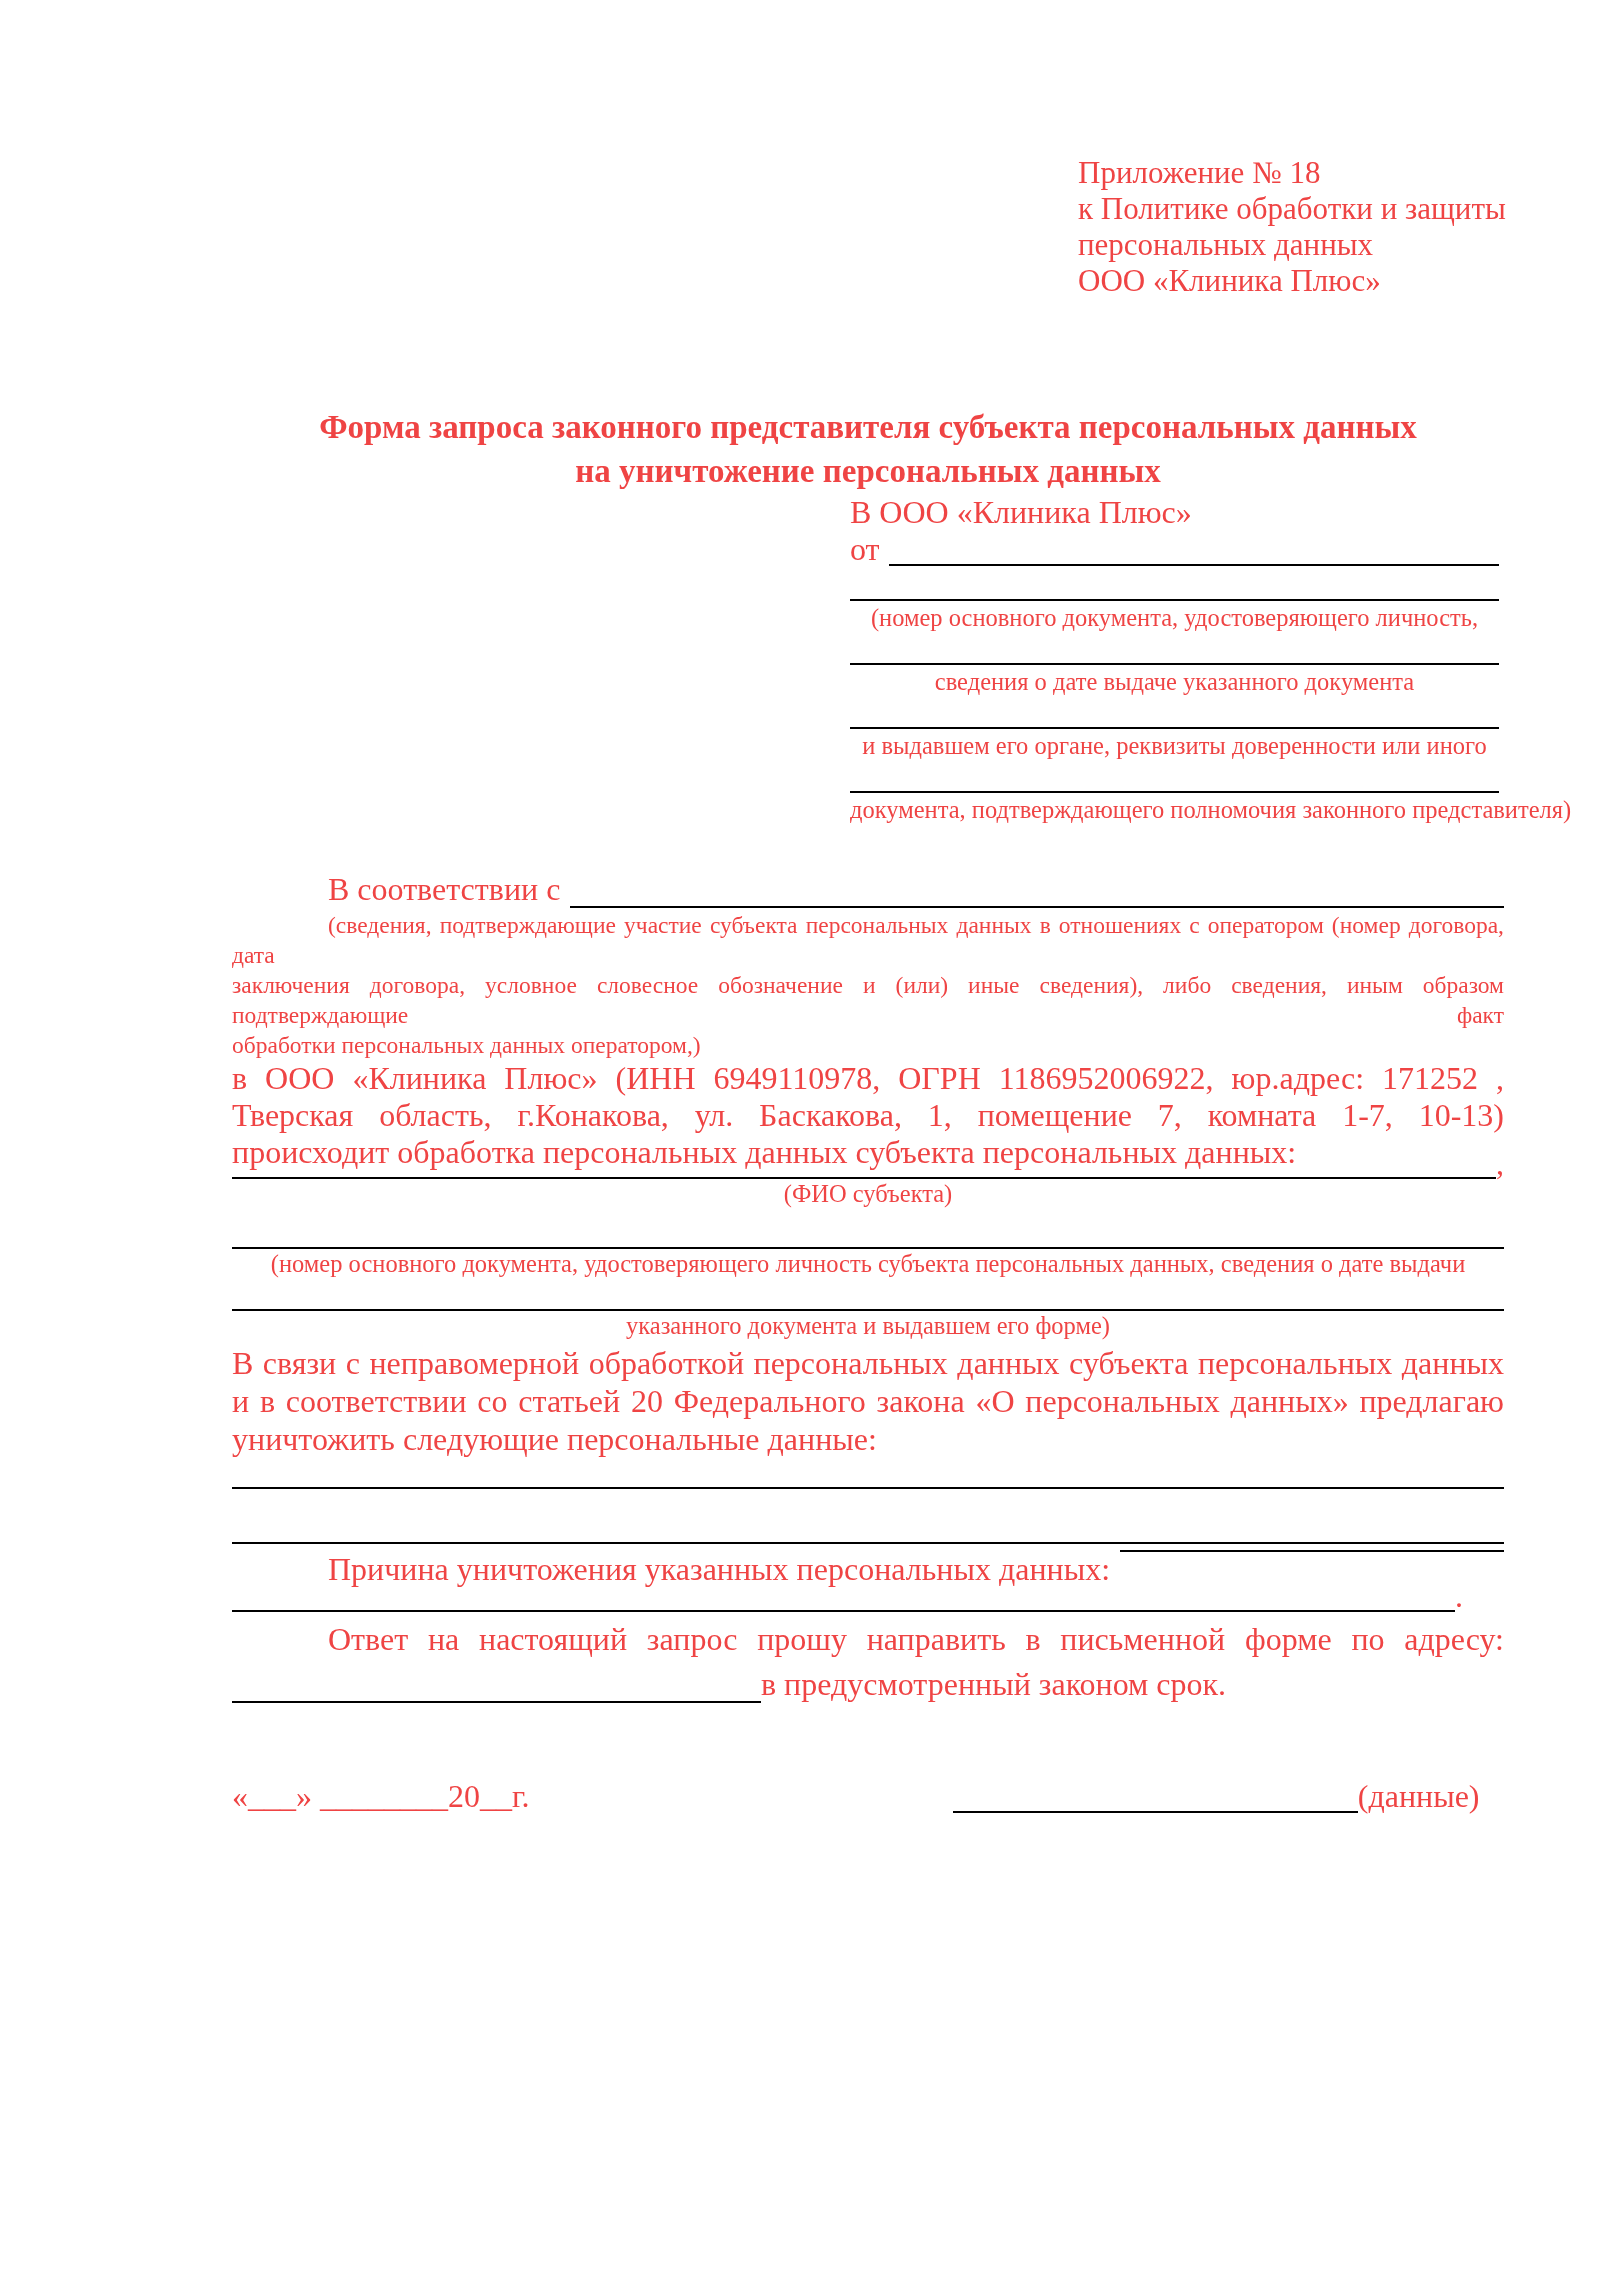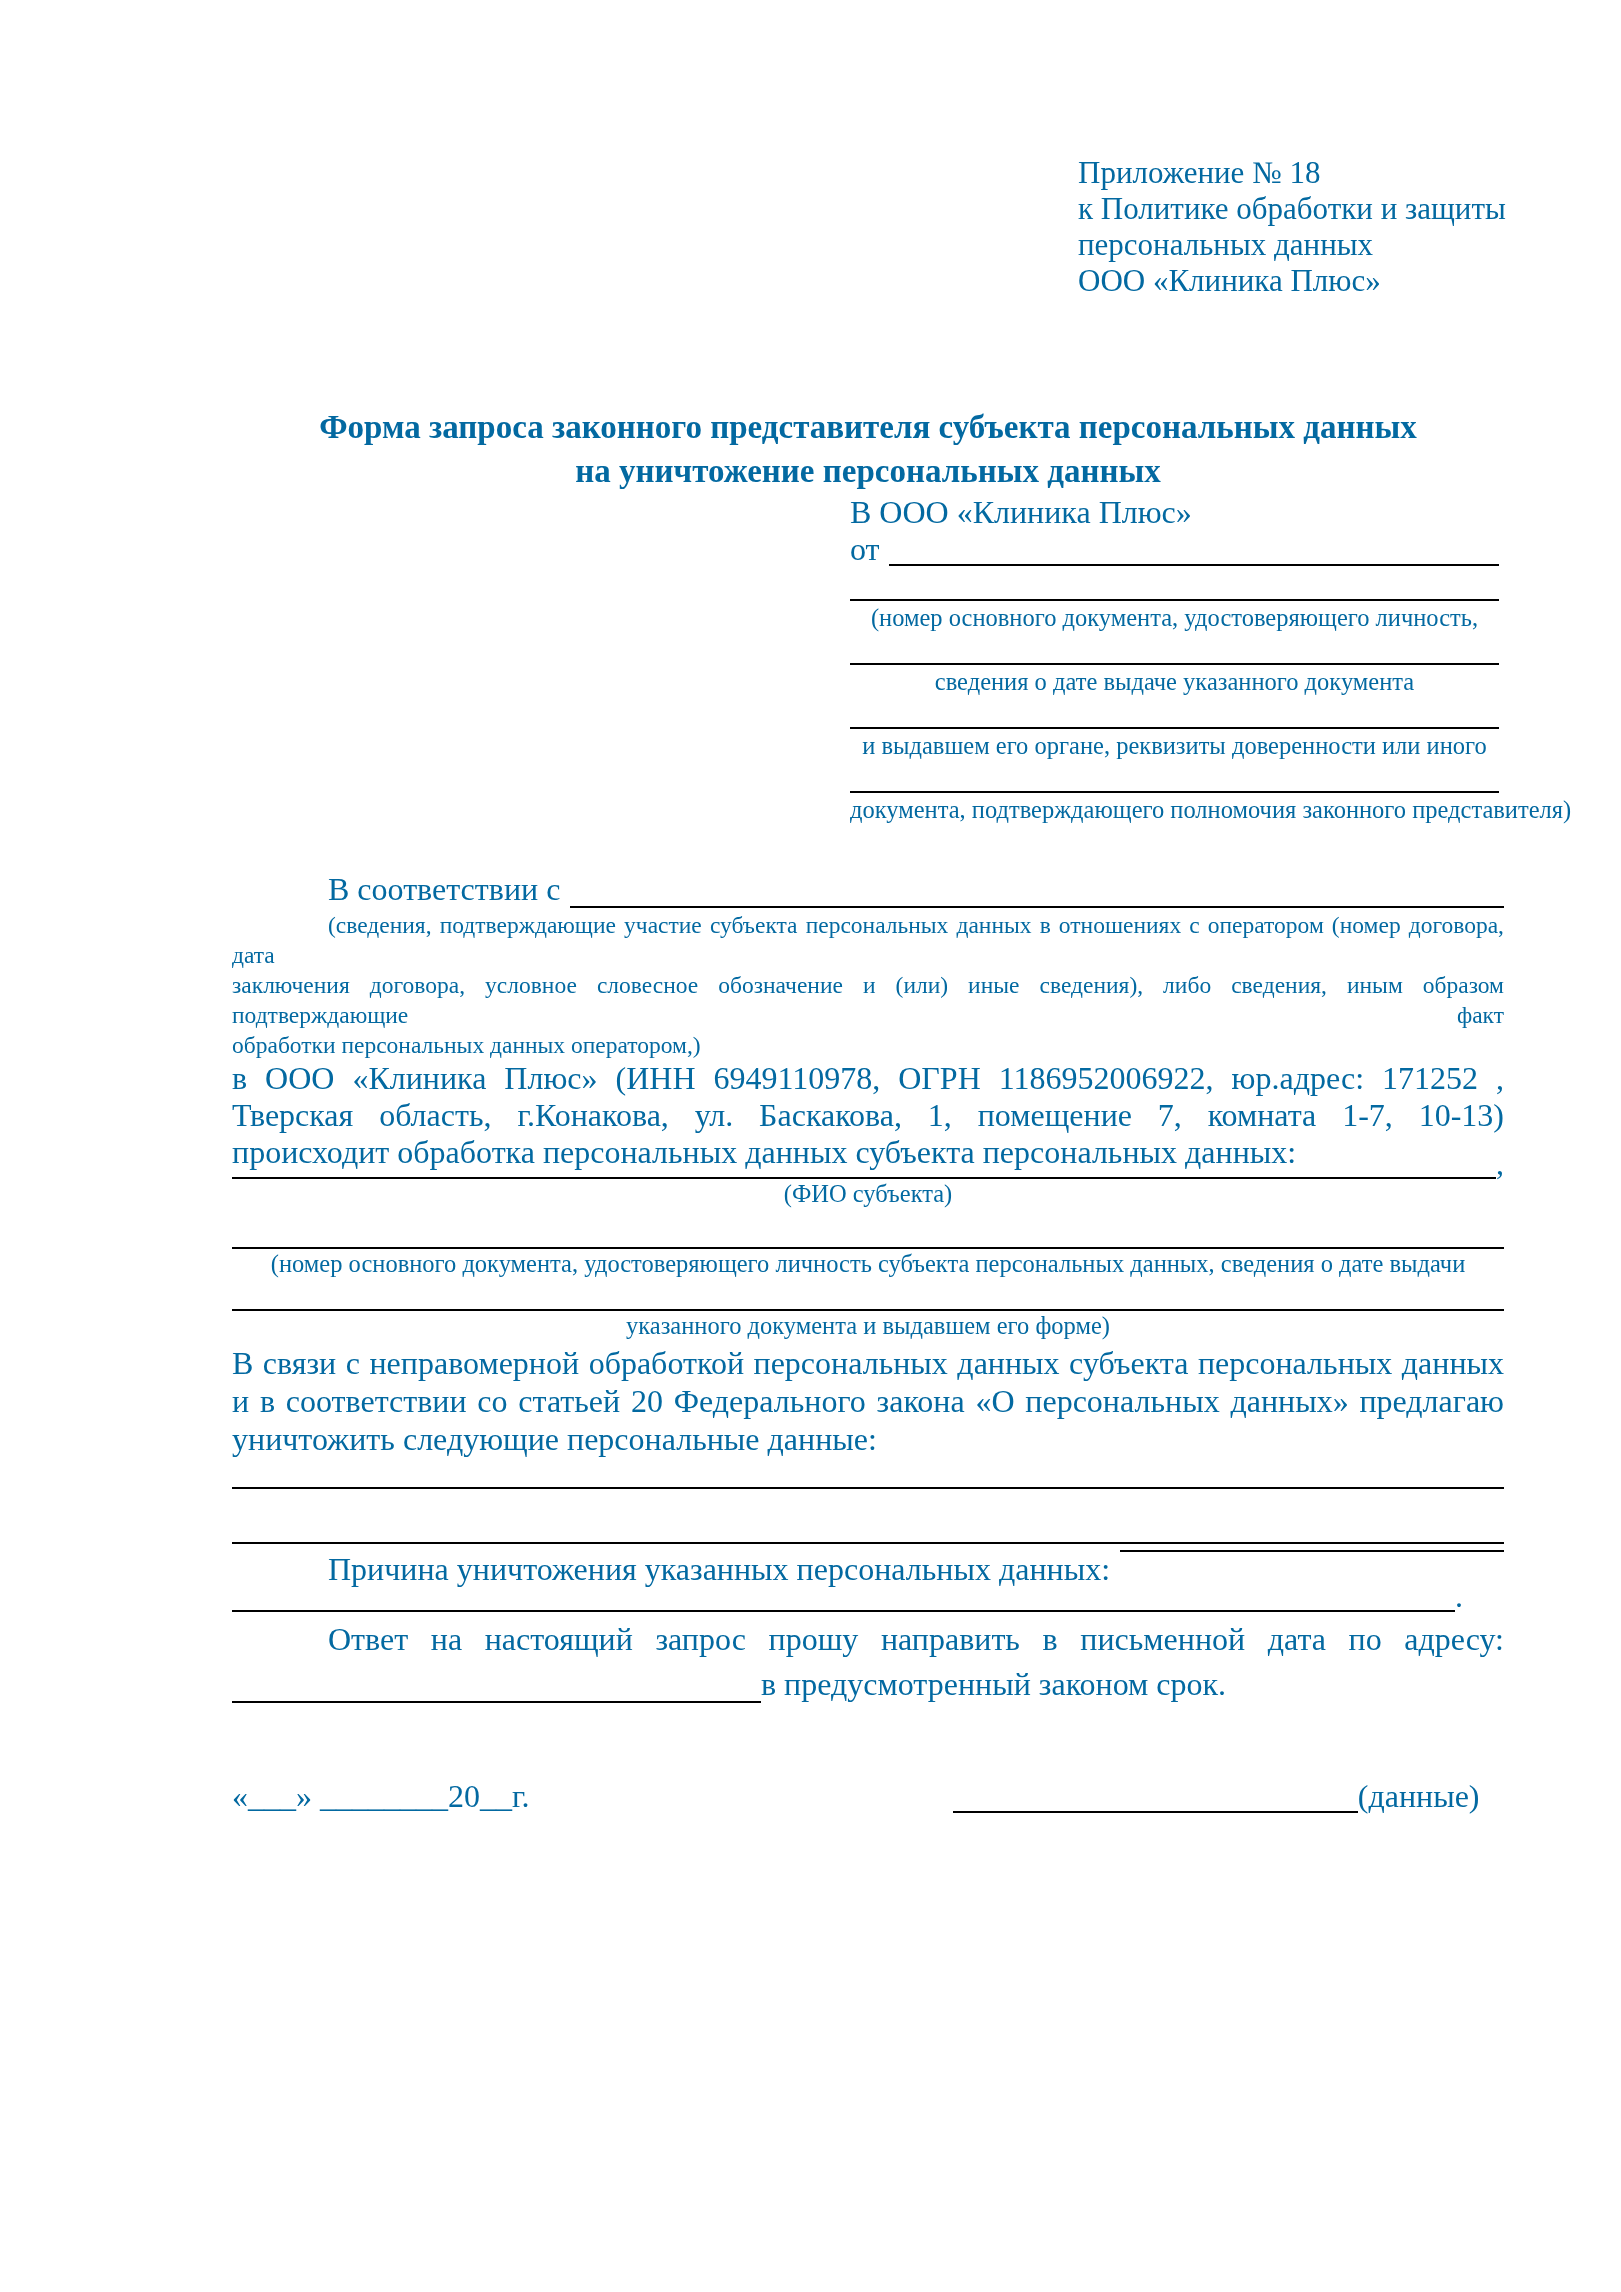--- a/index.html
+++ b/index.html
@@ -3,21 +3,21 @@
 <meta charset="utf-8">
 <style>
   * { margin: 0; padding: 0; box-sizing: border-box; }
   html, body { background: #888; }
   .page {
     position: relative;
     width: 1621px;
     height: 2293px;
     margin: 0 auto;
     background: #ffffff;
-    color: #0369a1;
+    color: #ef4444;
     font-family: "Liberation Serif", "DejaVu Serif", serif;
     font-size: 32px;
     line-height: 38px;
     padding: 155px 117px 0 232px;
   }
 
   
   .header-block { margin-left: 846px; font-size: 31px; line-height: 36px; }
   .header-block div { white-space: nowrap; }
 
@@ -145,21 +145,21 @@
 
   <div class="reason-row">
     <span class="label">Причина уничтожения указанных персональных данных:</span>
     <span class="fill-line"></span>
   </div>
   <div class="period-row">
     <span class="fill-line"></span>
     <span class="period">.</span>
   </div>
 
-  <div class="response-line">Ответ на настоящий запрос прошу направить в письменной дата по адресу:</div>
+  <div class="response-line">Ответ на настоящий запрос прошу направить в письменной форме по адресу:</div>
   <div class="tail-row">
     <span class="tail-blank"></span>
     <span class="tail-text">в предусмотренный законом срок.</span>
   </div>
 
   <div class="footer-row">
     <span class="date">«___» ________20__г.</span>
     <span class="sig-group">
       <span class="sig-line"></span>
       <span class="sig-caption">(данные)</span>

